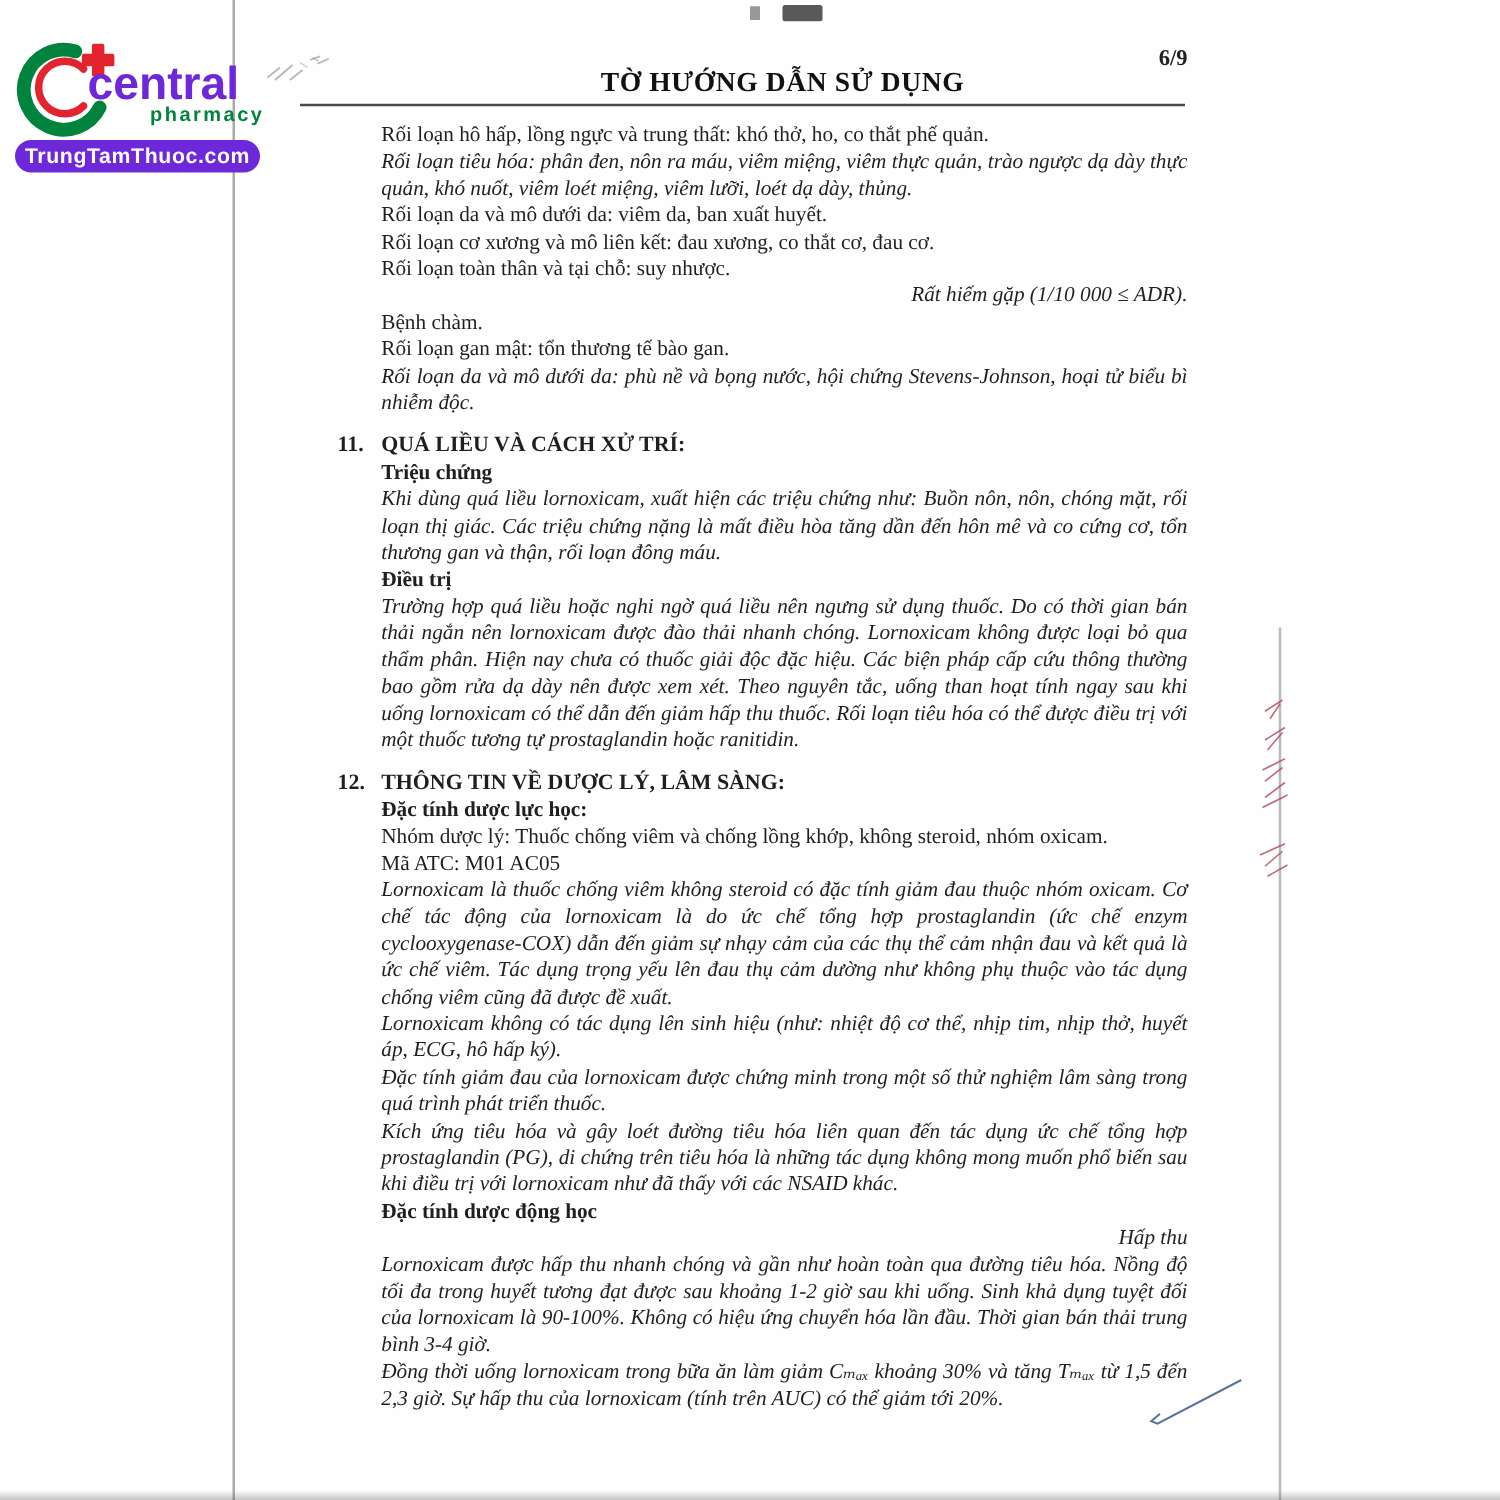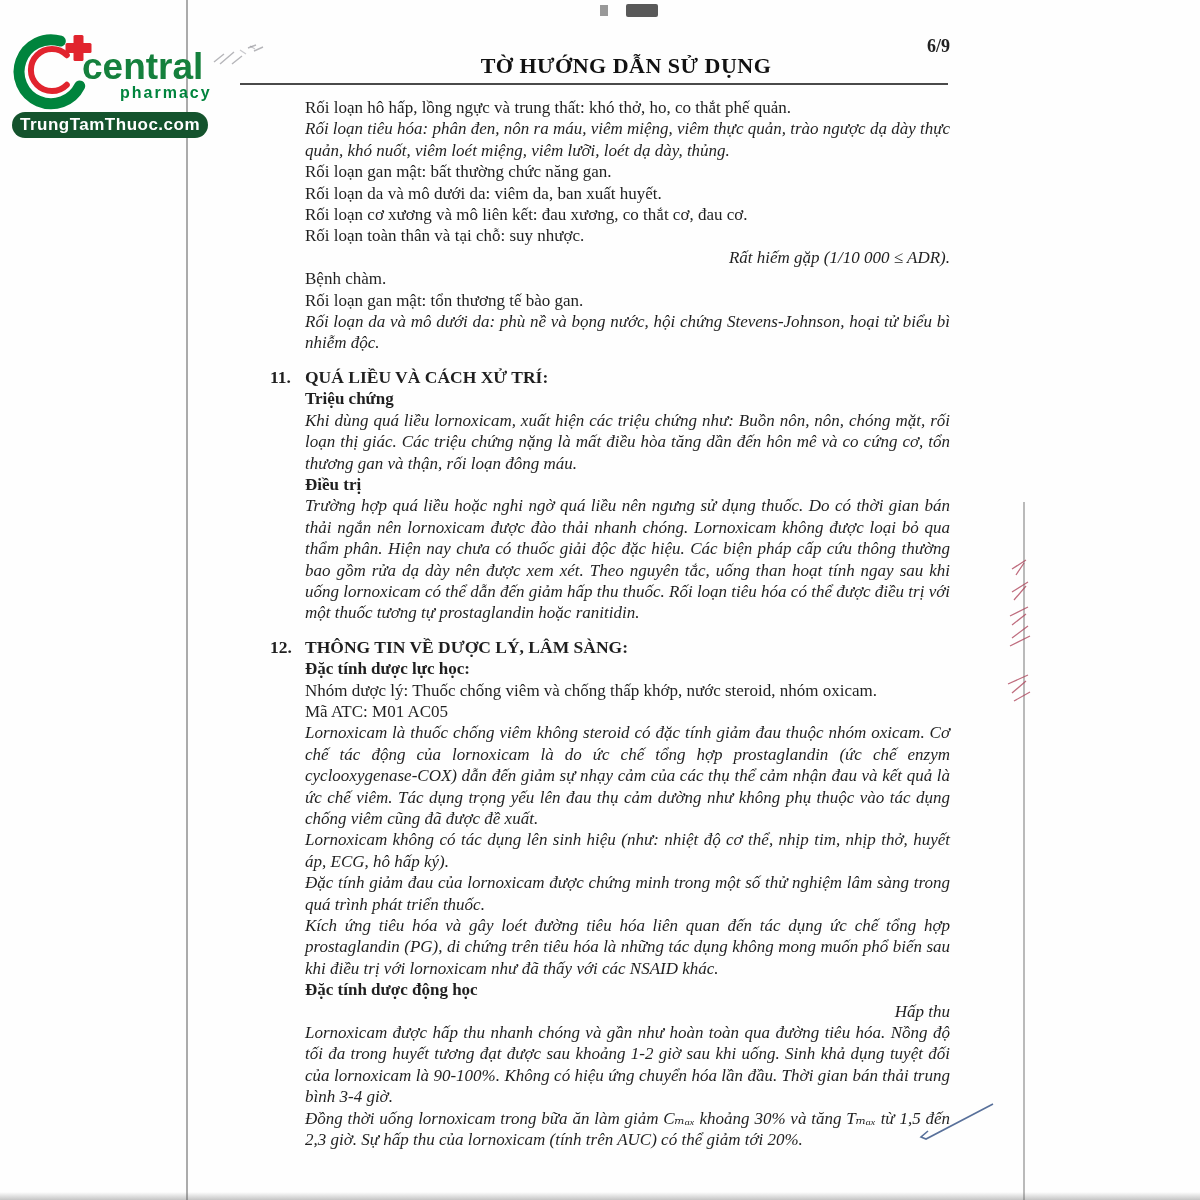--- a/index.html
+++ b/index.html
@@ -10,25 +10,25 @@
   .edge-left{position:absolute;left:186px;top:0;width:2px;height:1200px;background:#8f8f8f;opacity:.75;}
   .edge-right{position:absolute;left:1023px;top:502px;width:2px;height:698px;background:#9d9d9d;opacity:.7;}
   .bottom-shadow{position:absolute;left:0;bottom:0;width:1200px;height:8px;
     background:linear-gradient(to bottom,rgba(255,255,255,0),rgba(90,90,90,.35));}
   .top-smudge{position:absolute;left:626px;top:4px;width:32px;height:13px;background:#3c3c3c;border-radius:2px;opacity:.85;}
   .top-smudge2{position:absolute;left:600px;top:5px;width:8px;height:11px;background:#555;opacity:.6;}
 
   
   .logo{position:absolute;left:8px;top:22px;width:215px;height:122px;}
   .logo .cicon{position:absolute;left:4px;top:8px;}
-  .logo .brand{position:absolute;left:74px;top:24px;font-family:"Liberation Sans","DejaVu Sans",sans-serif;
-    font-weight:bold;font-size:37px;color:#15803d;letter-spacing:0px;}
+  .logo .brand{position:absolute;left:62px;top:24px;font-family:"Liberation Sans","DejaVu Sans",sans-serif;
+    font-weight:bold;font-size:37px;color:#6d28d9;letter-spacing:0px;}
   .logo .brand-sub{position:absolute;left:112px;top:62px;font-family:"Liberation Sans","DejaVu Sans",sans-serif;
     font-weight:bold;font-size:16px;color:#00843d;letter-spacing:2px;}
-  .logo .badge{position:absolute;left:4px;top:90px;width:196px;height:26px;border-radius:14px;background:#14532d;
+  .logo .badge{position:absolute;left:4px;top:90px;width:196px;height:26px;border-radius:14px;background:#6d28d9;
     color:#ffffff;font-family:"Liberation Sans","DejaVu Sans",sans-serif;font-weight:bold;font-size:17px;
     display:flex;align-items:center;justify-content:center;letter-spacing:.5px;}
 
   .page-num{position:absolute;left:860px;top:36px;width:90px;text-align:right;font-size:18px;font-weight:bold;color:#222;}
   .doc-title{position:absolute;left:276px;top:53px;width:700px;text-align:center;
     font-size:22px;font-weight:bold;color:#111;letter-spacing:.5px;}
   .title-rule{position:absolute;left:240px;top:83px;width:708px;height:2px;background:#4a4a4a;}
 
   
   .content{position:absolute;left:270px;top:97px;width:680px;font-size:17px;line-height:21.4px;}
@@ -71,21 +71,20 @@
   </svg>
 
   <div class="page-num">6/9</div>
   <div class="doc-title">TỜ HƯỚNG DẪN SỬ DỤNG</div>
   <div class="title-rule"></div>
 
   <div class="content">
     <div class="indent">
       <p class="b-plain">Rối loạn hô hấp, lồng ngực và trung thất: khó thở, ho, co thắt phế quản.</p>
       <p class="b-para">Rối loạn tiêu hóa: phân đen, nôn ra máu, viêm miệng, viêm thực quản, trào ngược dạ dày thực quản, khó nuốt, viêm loét miệng, viêm lưỡi, loét dạ dày, thủng.</p>
-      <p class="b-plain">Rối loạn gan mật: bất thường chức năng gan.</p>
       <p class="b-plain">Rối loạn da và mô dưới da: viêm da, ban xuất huyết.</p>
       <p class="b-plain">Rối loạn cơ xương và mô liên kết: đau xương, co thắt cơ, đau cơ.</p>
       <p class="b-plain">Rối loạn toàn thân và tại chỗ: suy nhược.</p>
       <p class="b-italic">Rất hiếm gặp (1/10 000 ≤ ADR).</p>
       <p class="b-plain">Bệnh chàm.</p>
       <p class="b-plain">Rối loạn gan mật: tổn thương tế bào gan.</p>
       <p class="b-para">Rối loạn da và mô dưới da: phù nề và bọng nước, hội chứng Stevens-Johnson, hoại tử biểu bì nhiễm độc.</p>
     </div>
 
     <div class="sec">
@@ -98,21 +97,21 @@
       <p class="b-boldsub">Điều trị</p>
       <p class="b-para">Trường hợp quá liều hoặc nghi ngờ quá liều nên ngưng sử dụng thuốc. Do có thời gian bán thải ngắn nên lornoxicam được đào thải nhanh chóng. Lornoxicam không được loại bỏ qua thẩm phân. Hiện nay chưa có thuốc giải độc đặc hiệu. Các biện pháp cấp cứu thông thường bao gồm rửa dạ dày nên được xem xét. Theo nguyên tắc, uống than hoạt tính ngay sau khi uống lornoxicam có thể dẫn đến giảm hấp thu thuốc. Rối loạn tiêu hóa có thể được điều trị với một thuốc tương tự prostaglandin hoặc ranitidin.</p>
     </div>
 
     <div class="sec">
       <span class="sec-num">12.</span>
       <span class="sec-title">THÔNG TIN VỀ DƯỢC LÝ, LÂM SÀNG:</span>
     </div>
     <div class="indent">
       <p class="b-boldsub">Đặc tính dược lực học:</p>
-      <p class="b-plain">Nhóm dược lý: Thuốc chống viêm và chống thấp khớp, nước steroid, nhóm oxicam.</p>
+      <p class="b-plain">Nhóm dược lý: Thuốc chống viêm và chống lồng khớp, không steroid, nhóm oxicam.</p>
       <p class="b-plain">Mã ATC: M01 AC05</p>
       <p class="b-para">Lornoxicam là thuốc chống viêm không steroid có đặc tính giảm đau thuộc nhóm oxicam. Cơ chế tác động của lornoxicam là do ức chế tổng hợp prostaglandin (ức chế enzym cyclooxygenase-COX) dẫn đến giảm sự nhạy cảm của các thụ thể cảm nhận đau và kết quả là ức chế viêm. Tác dụng trọng yếu lên đau thụ cảm dường như không phụ thuộc vào tác dụng chống viêm cũng đã được đề xuất.</p>
       <p class="b-para">Lornoxicam không có tác dụng lên sinh hiệu (như: nhiệt độ cơ thể, nhịp tim, nhịp thở, huyết áp, ECG, hô hấp ký).</p>
       <p class="b-para">Đặc tính giảm đau của lornoxicam được chứng minh trong một số thử nghiệm lâm sàng trong quá trình phát triển thuốc.</p>
       <p class="b-para">Kích ứng tiêu hóa và gây loét đường tiêu hóa liên quan đến tác dụng ức chế tổng hợp prostaglandin (PG), di chứng trên tiêu hóa là những tác dụng không mong muốn phổ biến sau khi điều trị với lornoxicam như đã thấy với các NSAID khác.</p>
       <p class="b-boldsub">Đặc tính dược động học</p>
       <p class="b-italic">Hấp thu</p>
       <p class="b-para">Lornoxicam được hấp thu nhanh chóng và gần như hoàn toàn qua đường tiêu hóa. Nồng độ tối đa trong huyết tương đạt được sau khoảng 1-2 giờ sau khi uống. Sinh khả dụng tuyệt đối của lornoxicam là 90-100%. Không có hiệu ứng chuyển hóa lần đầu. Thời gian bán thải trung bình 3-4 giờ.</p>
       <p class="b-para">Đồng thời uống lornoxicam trong bữa ăn làm giảm Cₘₐₓ khoảng 30% và tăng Tₘₐₓ từ 1,5 đến 2,3 giờ. Sự hấp thu của lornoxicam (tính trên AUC) có thể giảm tới 20%.</p>
     </div>

